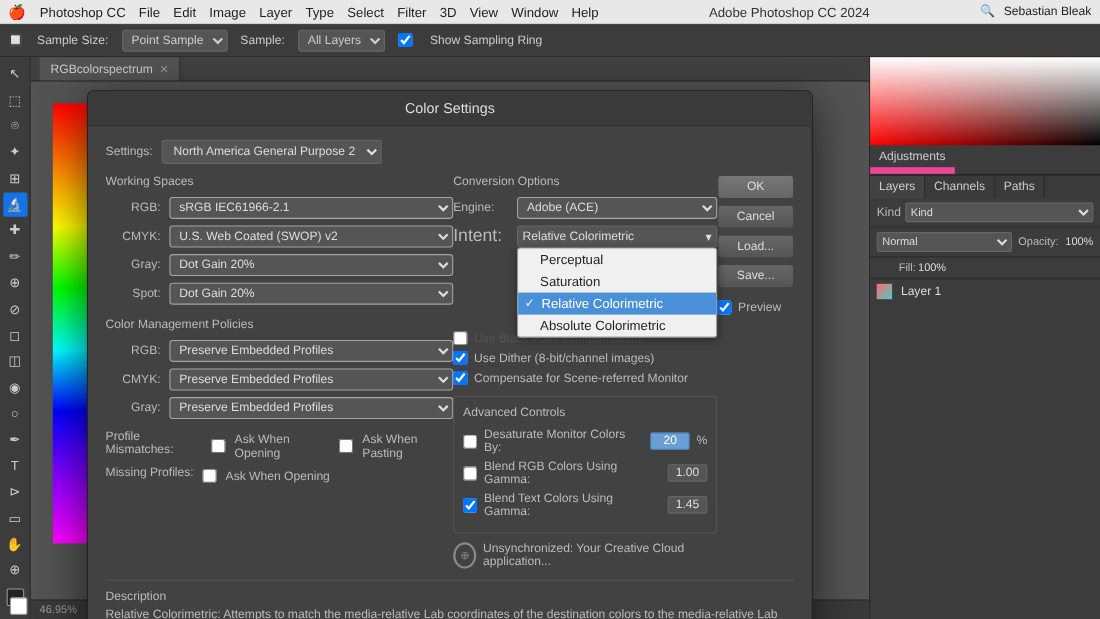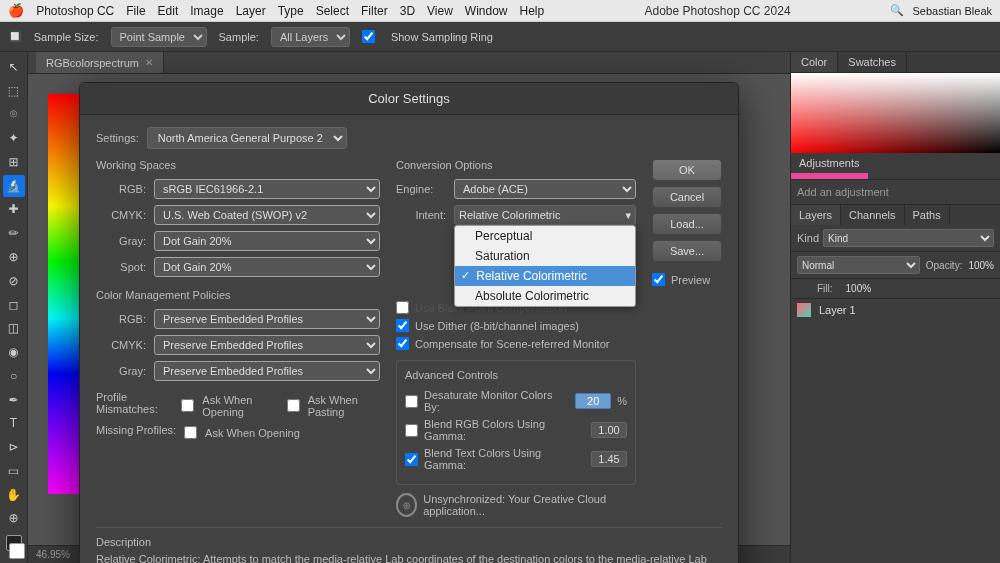--- a/index.html
+++ b/index.html
@@ -204,21 +204,21 @@
       border: 1px solid #666;
       border-radius: 3px;
       padding: 2px 6px;
       font-size: 11px;
       height: 22px;
     }
 
     
     .dialog-columns {
       display: flex;
-      gap: 16px;
+      gap: 0;
     }
     .dialog-left {
       flex: 1;
     }
     .dialog-right {
       width: 240px;
     }
 
     
     .section-header {
@@ -277,24 +277,23 @@
 
     
     .intent-row {
       display: flex;
       align-items: center;
       margin-bottom: 6px;
       position: relative;
     }
     .intent-label {
       color: #bbb;
-      font-size: 11px;
+      font-size: 16px;
       min-width: 50px;
       margin-right: 8px;
-      text-align: right;
     }
     .intent-select-container {
       position: relative;
       flex: 1;
     }
     .intent-select-display {
       background: #555;
       color: #ddd;
       border: 1px solid #666;
       border-radius: 3px;
@@ -808,53 +807,48 @@
       </div>
     </div>
 
     <div class="status-bar">
       <span>46.95%</span>
       <span>Doc: 6.58M/6.58M</span>
     </div>
   </div>
 
   <div class="right-panel">
-    <div class="panel-tabs">
-      <div class="panel-tab active">Color</div>
-      <div class="panel-tab">Swatches</div>
-    </div>
     <div class="color-swatch-area">
       <div class="swatch-white-overlay"></div>
     </div>
 
     <div class="adj-panel-tabs">
       <div class="adj-tab active">Adjustments</div>
     </div>
-    <div style="padding:6px; font-size:11px; color:#999;">Add an adjustment</div>
 
     <div class="layers-panel">
       <div class="layers-header-tabs">
         <div class="layers-tab active">Layers</div>
         <div class="layers-tab">Channels</div>
         <div class="layers-tab">Paths</div>
       </div>
       <div style="padding:4px 6px; display:flex; align-items:center; gap:4px; border-bottom:1px solid #2a2a2a;">
         <span style="font-size:11px; color:#bbb;">Kind</span>
         <select style="flex:1; background:#555; color:#ddd; border:1px solid #666; border-radius:2px; font-size:10px; height:18px;">
           <option>Kind</option>
         </select>
       </div>
       <div style="padding:4px 6px; display:flex; align-items:center; gap:6px; border-bottom:1px solid #2a2a2a;">
         <select style="flex:1; background:#555; color:#ddd; border:1px solid #666; border-radius:2px; font-size:10px; height:18px;">
           <option>Normal</option>
         </select>
         <span style="font-size:10px; color:#bbb;">Opacity:</span>
         <span style="font-size:10px; color:#ddd;">100%</span>
       </div>
-      <div style="padding:4px 6px; display:flex; align-items:center; gap:13px; border-bottom:1px solid #2a2a2a;">
+      <div style="padding:4px 6px; display:flex; align-items:center; gap:2px; border-bottom:1px solid #2a2a2a;">
         <span style="font-size:10px; color:#bbb; margin-left:20px;">Fill:</span>
         <span style="font-size:10px; color:#ddd;">100%</span>
       </div>
       <div style="padding:4px 6px; display:flex; align-items:center; gap:8px;">
         <span style="width:14px; height:14px; background: linear-gradient(135deg, #ff6b6b, #4ecdc4); display:inline-block;"></span>
         <span style="font-size:11px; color:#ddd;">Layer 1</span>
       </div>
     </div>
   </div>
 

